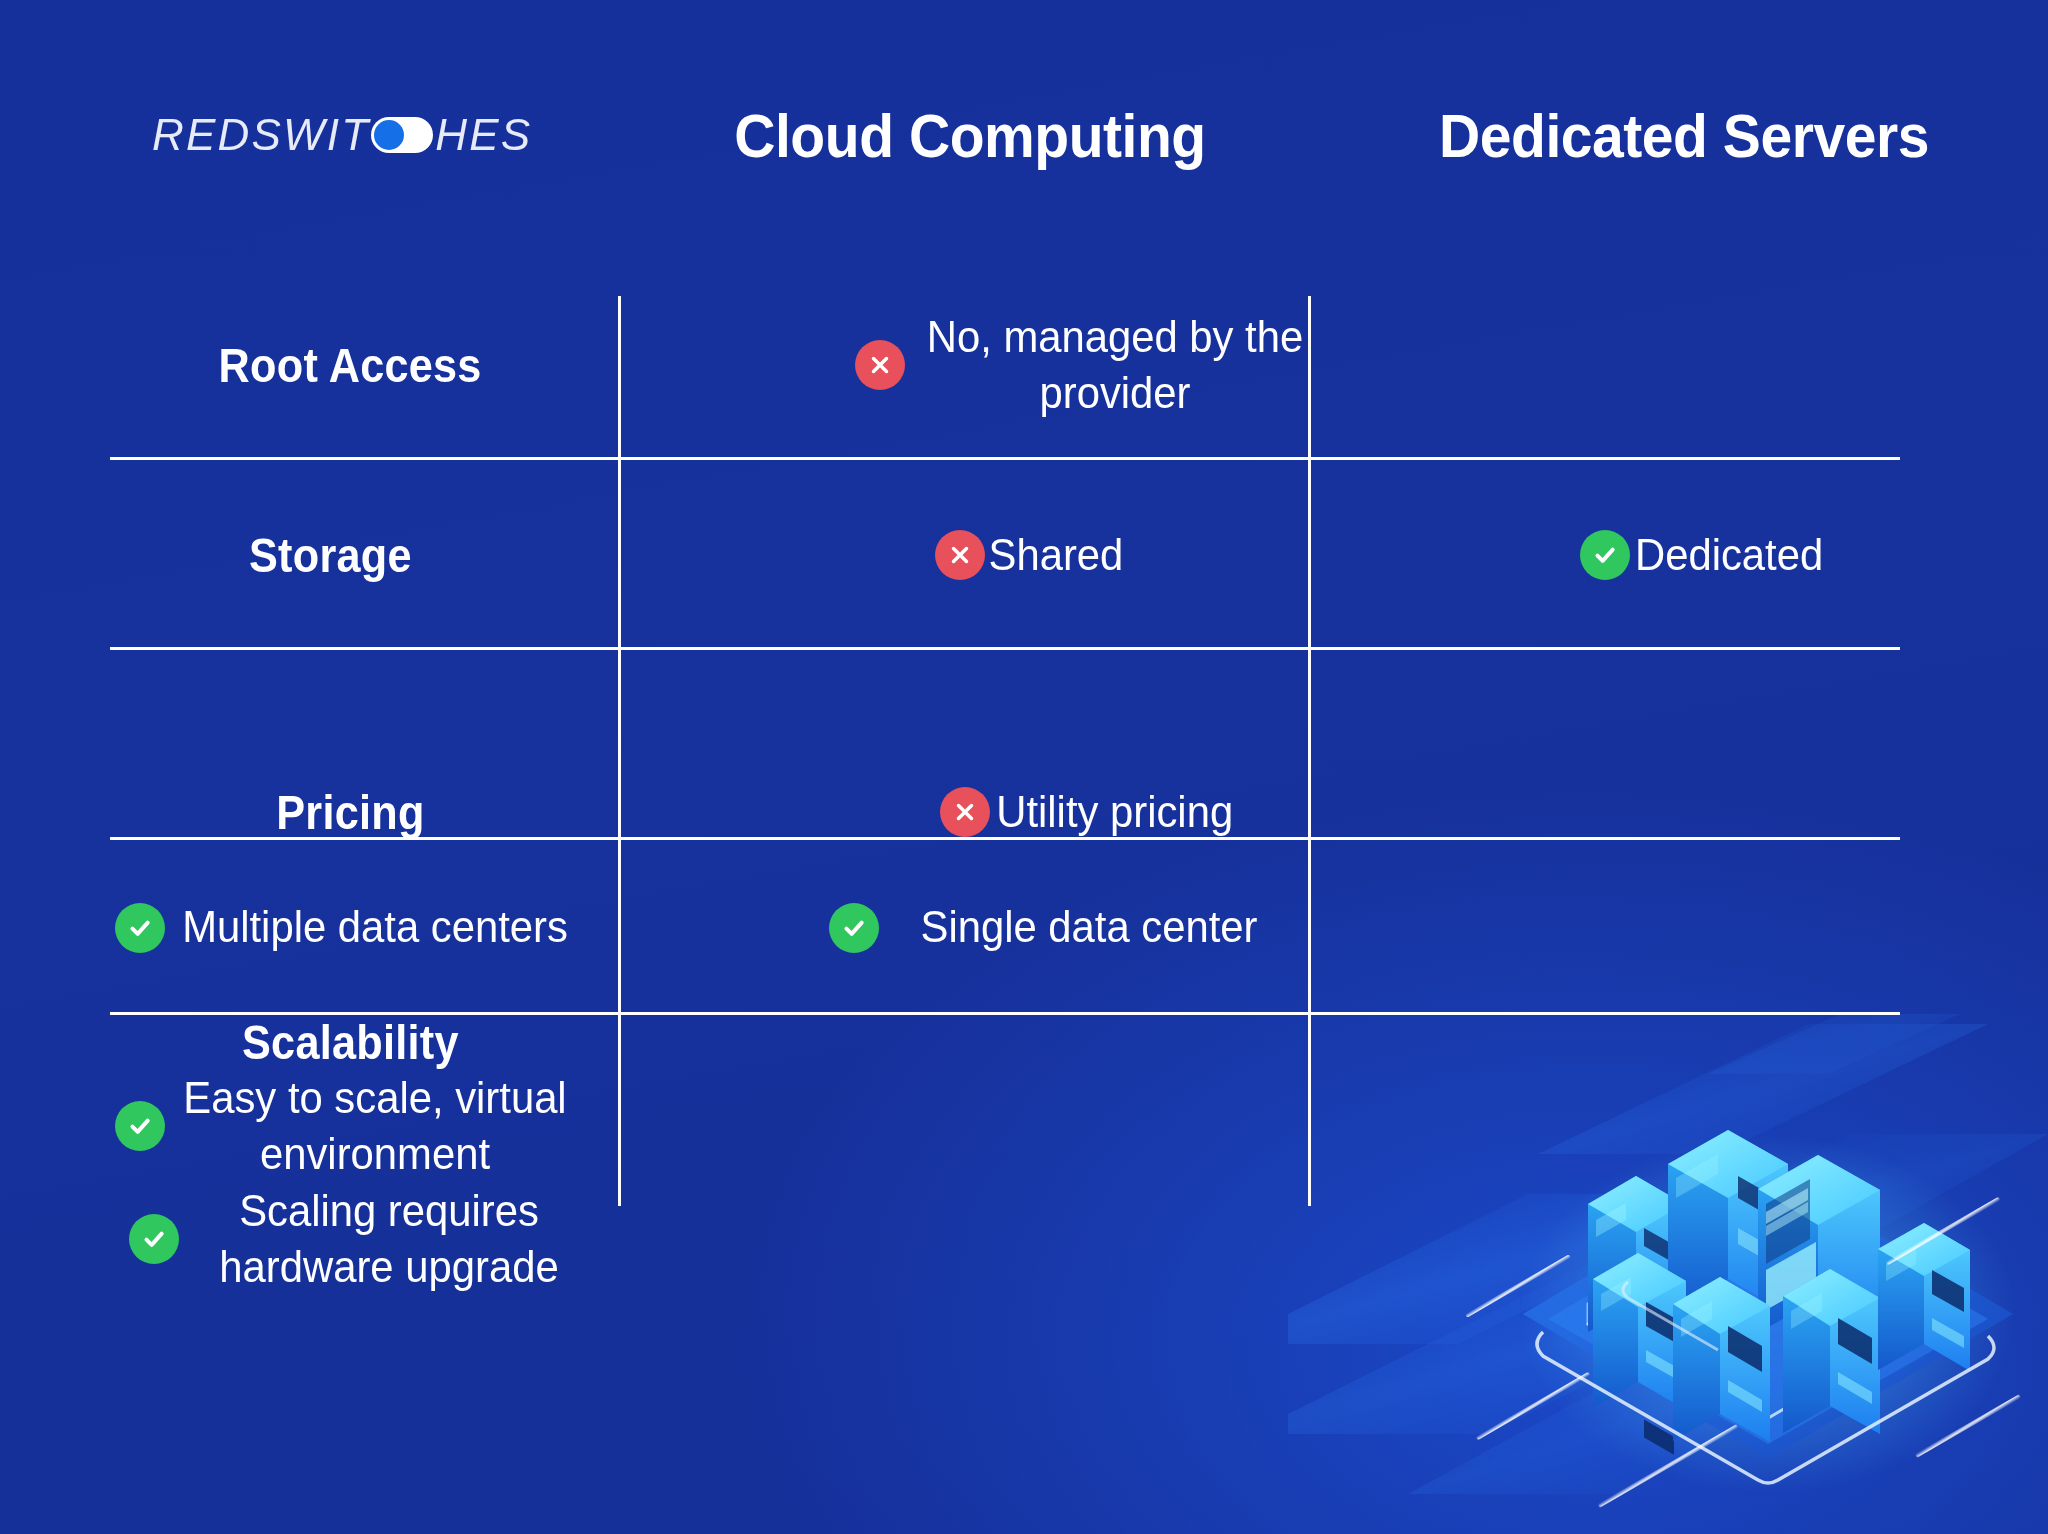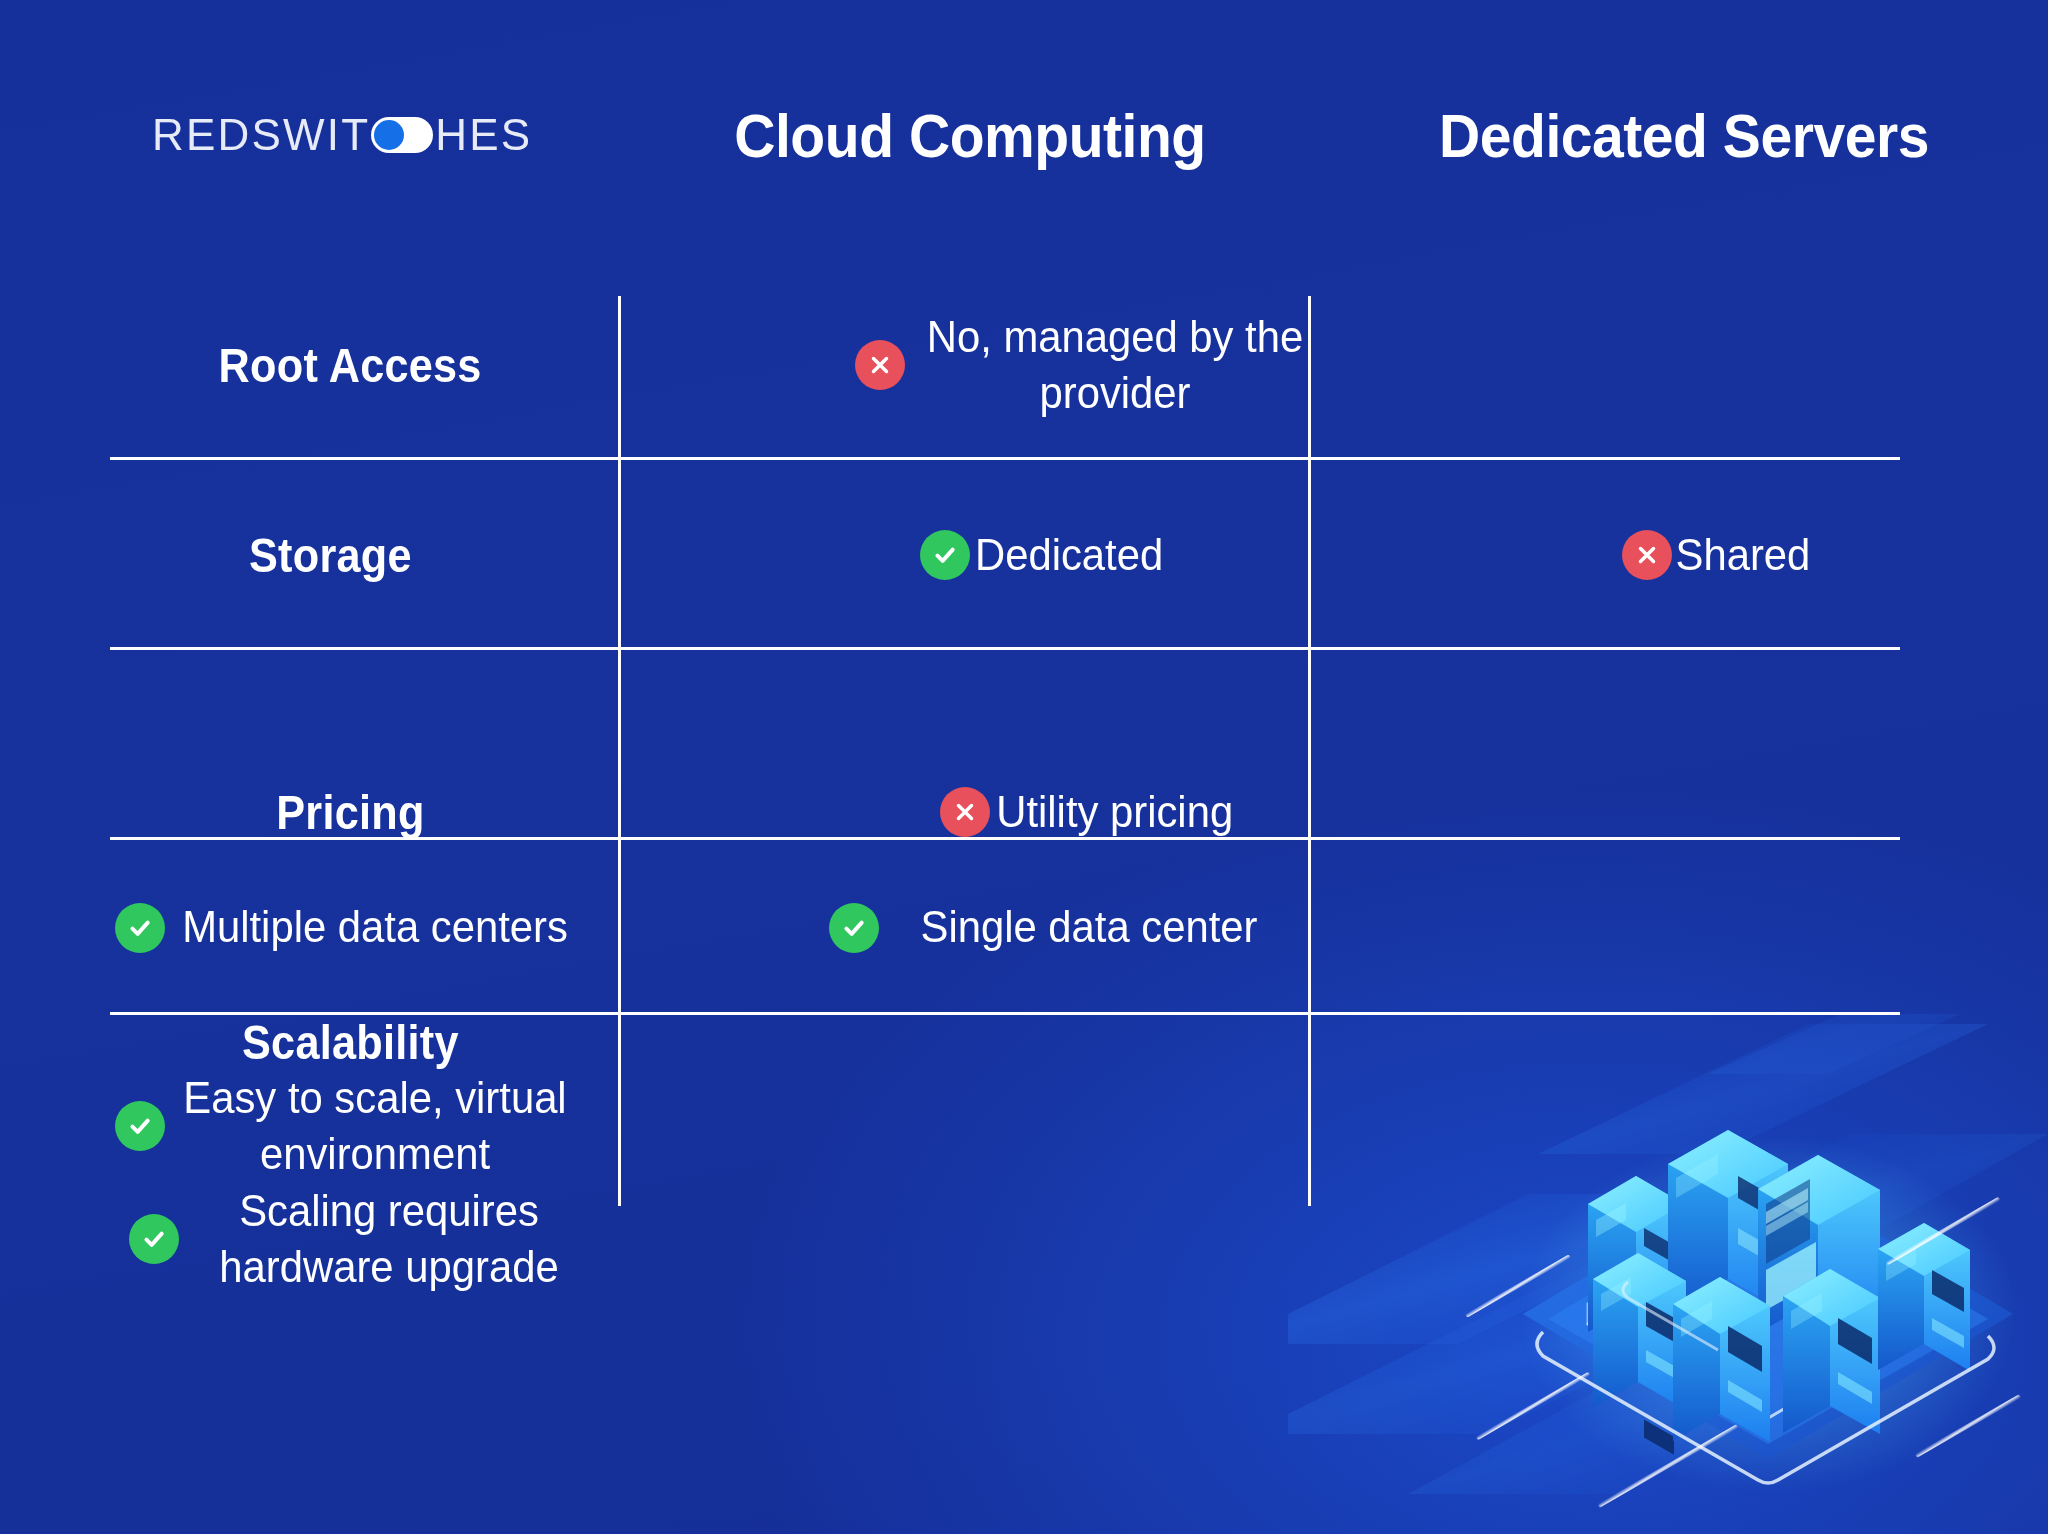--- a/index.html
+++ b/index.html
@@ -71,20 +71,21 @@
   .logo-inner {
     display: flex;
     align-items: center;
     font-family: "Liberation Sans", sans-serif;
     font-size: 44px;
     font-weight: 400;
     letter-spacing: 2.2px;
     color: #e7ebf7;
     line-height: 1;
     white-space: nowrap;
+    font-style: italic;
   }
   .logo-toggle {
     position: relative;
     display: inline-block;
     width: 62px;
     height: 36px;
     border-radius: 18px;
     background: #ffffff;
     margin: 0 2px 0 1px;
     vertical-align: middle;
@@ -379,38 +380,38 @@
           <span class="value-text">No, managed by the provider</span>
         </div>
       </div>
       <div class="h-divider" style="bottom:0;"></div>
     </div>
 
     <div class="row row-h2">
       <div class="cell cell-label">
         <div class="row-label">Storage</div>
       </div>
+      <div class="cell cell-cloud">
+        <div class="value single">
+          <span class="status-icon icon-no">
+            <svg width="26" height="26" viewBox="0 0 24 24">
+              <path d="M6 6 L18 18 M18 6 L6 18" stroke="#fff" stroke-width="3.2" stroke-linecap="round"></path>
+            </svg>
+          </span>
+          <span class="value-text">Shared</span>
+        </div>
+      </div>
       <div class="cell cell-ded">
         <div class="value single">
           <span class="status-icon icon-yes">
             <svg width="28" height="28" viewBox="0 0 24 24">
               <path d="M5.5 12.6 L10 17 L18.6 7.4" fill="none" stroke="#fff" stroke-width="3.4" stroke-linecap="round" stroke-linejoin="round"></path>
             </svg>
           </span>
           <span class="value-text">Dedicated</span>
-        </div>
-      </div>
-      <div class="cell cell-cloud">
-        <div class="value single">
-          <span class="status-icon icon-no">
-            <svg width="26" height="26" viewBox="0 0 24 24">
-              <path d="M6 6 L18 18 M18 6 L6 18" stroke="#fff" stroke-width="3.2" stroke-linecap="round"></path>
-            </svg>
-          </span>
-          <span class="value-text">Shared</span>
         </div>
       </div>
       <div class="h-divider" style="bottom:0;"></div>
     </div>
 
     <div class="row row-h3">
       <div class="cell cell-label">
         <div class="row-label">Pricing</div>
       </div>
       <div class="cell cell-cloud">

